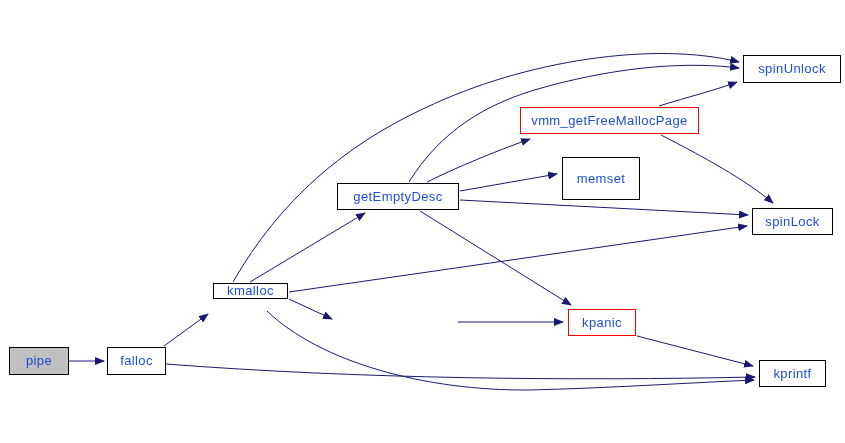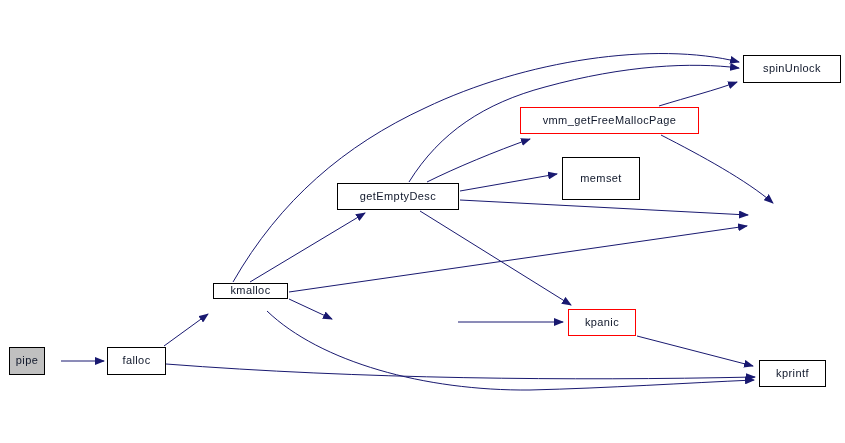--- a/index.html
+++ b/index.html
@@ -23,23 +23,23 @@
     height: 443px;
   }
   .node {
     position: absolute;
     box-sizing: border-box;
     border: 1px solid #000000;
     background: #ffffff;
     display: flex;
     align-items: center;
     justify-content: center;
-    font-size: 11px;
+    font-size: 13px;
     letter-spacing: 0.4px;
-    color: #0f172a;
+    color: #1d4ed8;
     white-space: nowrap;
     cursor: pointer;
   }
   .node.current {
     cursor: default;
   }
   .node span {
     line-height: 1;
     padding-bottom: 1px;
   }
@@ -68,40 +68,43 @@
         <path d="M409,182 C440,132 485,103 545,87 C625,65 692,62 739,68" fill="none" stroke="#191970" stroke-width="1" marker-end="url(#arrowhead)"></path>
         <path d="M460,200 L748,215" fill="none" stroke="#191970" stroke-width="1" marker-end="url(#arrowhead)"></path>
         <path d="M420,211 L571,305" fill="none" stroke="#191970" stroke-width="1" marker-end="url(#arrowhead)"></path>
         <path d="M458,322 L563,322" fill="none" stroke="#191970" stroke-width="1" marker-end="url(#arrowhead)"></path>
         <path d="M659,106 C688,97 716,90 737,82" fill="none" stroke="#191970" stroke-width="1" marker-end="url(#arrowhead)"></path>
         <path d="M661,135 C702,156 746,180 773,203" fill="none" stroke="#191970" stroke-width="1" marker-end="url(#arrowhead)"></path>
         <path d="M637,336 L753,366" fill="none" stroke="#191970" stroke-width="1" marker-end="url(#arrowhead)"></path>
       </g>
   </svg>
 
-<div class="node current" style="left: 9px; top: 347px; width: 36px; height: 28px; border-color: rgb(0, 0, 0); background: rgb(192, 192, 192);">
+<div class="node current" style="left: 9px; top: 347px; width: 60px; height: 28px; border-color: rgb(0, 0, 0); background: rgb(192, 192, 192);">
       <span>pipe</span>
     </div>
     <div class="node" style="left: 107px; top: 347px; width: 59px; height: 28px; border-color: rgb(0, 0, 0); background: rgb(255, 255, 255);">
       <span>falloc</span>
     </div>
     <div class="node" style="left: 213px; top: 283px; width: 75px; height: 16px; border-color: rgb(0, 0, 0); background: rgb(255, 255, 255);">
       <span>kmalloc</span>
     </div>
     <div class="node" style="left: 337px; top: 183px; width: 122px; height: 27px; border-color: rgb(0, 0, 0); background: rgb(255, 255, 255);">
       <span>getEmptyDesc</span>
     </div>
     <div class="node" style="left: 520px; top: 107px; width: 179px; height: 27px; border-color: rgb(255, 0, 0); background: rgb(255, 255, 255);">
       <span>vmm_getFreeMallocPage</span>
     </div>
     <div class="node" style="left: 562px; top: 157px; width: 78px; height: 43px; border-color: rgb(0, 0, 0); background: rgb(255, 255, 255);">
       <span>memset</span>
     </div>
     <div class="node" style="left: 743px; top: 55px; width: 98px; height: 28px; border-color: rgb(0, 0, 0); background: rgb(255, 255, 255);">
       <span>spinUnlock</span>
     </div>
+    <div class="node" style="left: 752px; top: 208px; width: 81px; height: 27px; border-color: rgb(0, 0, 0); background: rgb(255, 255, 255);">
+      <span>spinLock</span>
+    </div>
     <div class="node" style="left: 568px; top: 309px; width: 68px; height: 27px; border-color: rgb(255, 0, 0); background: rgb(255, 255, 255);">
       <span>kpanic</span>
     </div>
     <div class="node" style="left: 759px; top: 360px; width: 67px; height: 27px; border-color: rgb(0, 0, 0); background: rgb(255, 255, 255);">
       <span>kprintf</span>
     </div>
   </div>
 
 </body></html>

